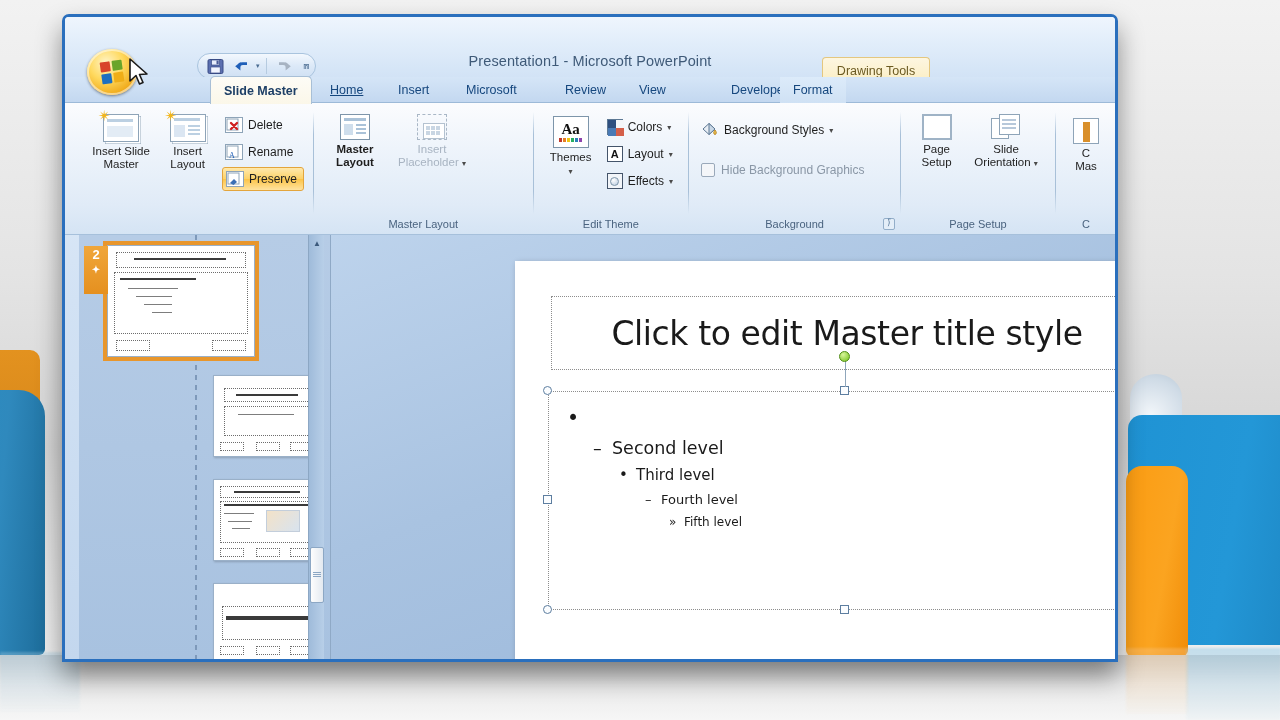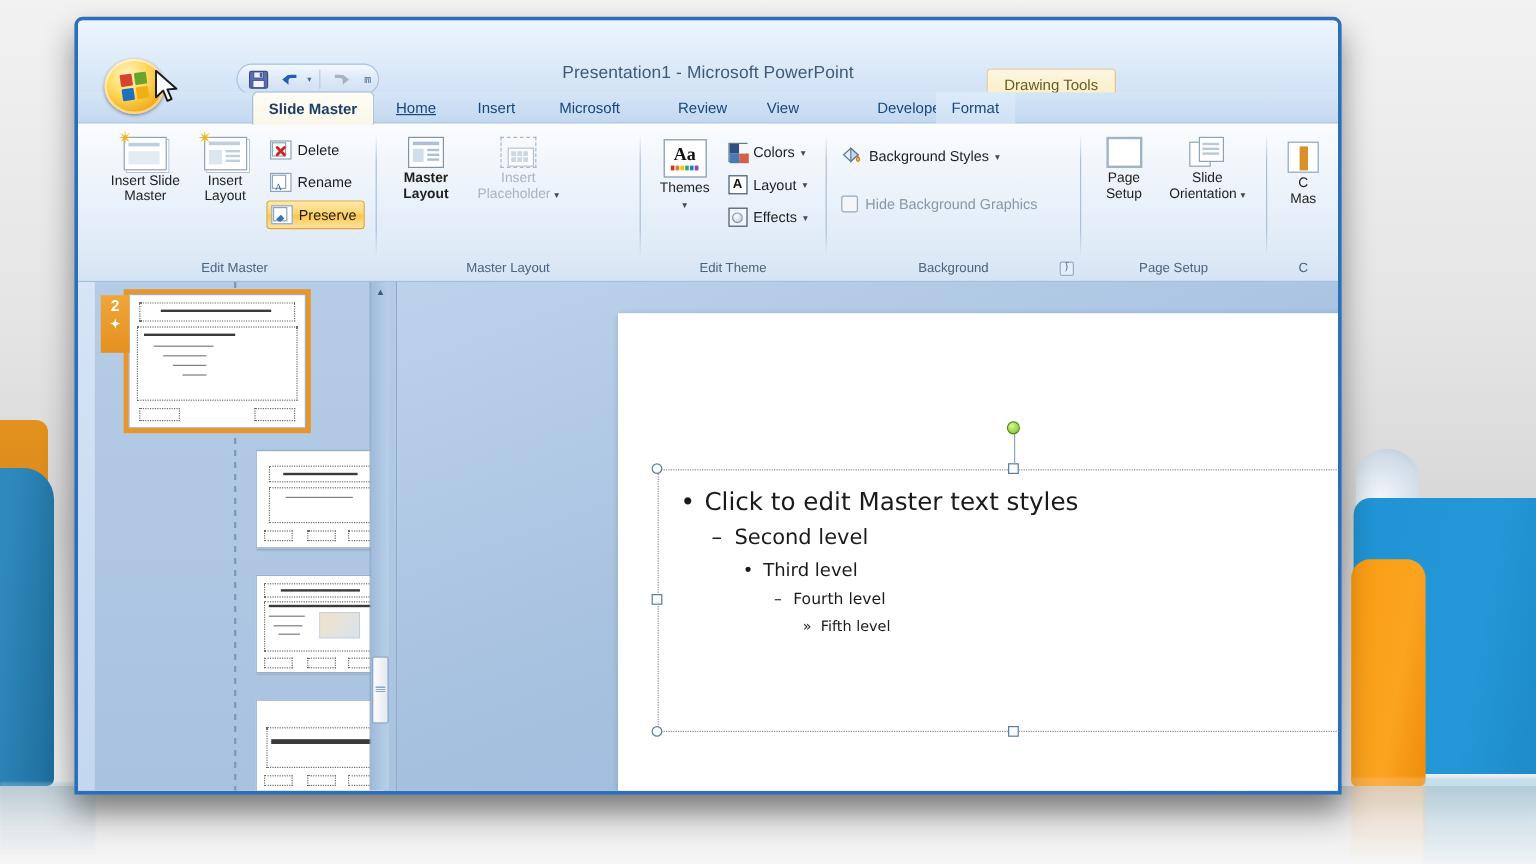--- a/index.html
+++ b/index.html
@@ -412,21 +412,20 @@
             <span class="ic-small">
               <svg width="16" height="14" viewBox="0 0 16 14" style="position:absolute;left:0;top:0;">
                 <rect x="1" y="1" width="11" height="11" fill="#fff" stroke="#8ea4b8"></rect>
                 <path d="M3 11 L7 7 L10 10 L6.5 13 Z" fill="#3a6fb5"></path>
               </svg>
             </span>
             <span>Preserve</span>
           </div>
         </div>
       </div>
-      <div class="group-label">Edit Master</div>
     </div>
     <div class="group-sep"></div>
 
     <div class="group" style="width:224px;">
       <div class="group-body">
         <div class="big-btn" style="width:64px;">
           <div class="ic">
             <div class="ic-box" style="position:relative;">
               <div style="position:absolute;left:3px;top:3px;width:22px;height:3px;background:#aac2d8;"></div>
               <div style="position:absolute;left:3px;top:9px;width:9px;height:11px;background:#cfdeec;"></div>
@@ -628,25 +627,27 @@
         <div id="ts-up">▲</div>
         <div id="ts-thumb">
               <span class="grip"></span>
             </div>
       </div>
     </div>
 
     <div id="slidearea">
       <div id="slide">
 
+        <div id="title-ph">
+          <span class="txt">Click to edit Master title style</span>
+        </div>
 
         <div id="body-ph">
           <div class="lvl l1">
             <span class="bu">•</span>
-            <span>Click to edit Master text styles</span>
           </div>
           <div class="lvl l2">
             <span class="bu">–</span>
             <span>Second level</span>
           </div>
           <div class="lvl l3">
             <span class="bu">•</span>
             <span>Third level</span>
           </div>
           <div class="lvl l4">

